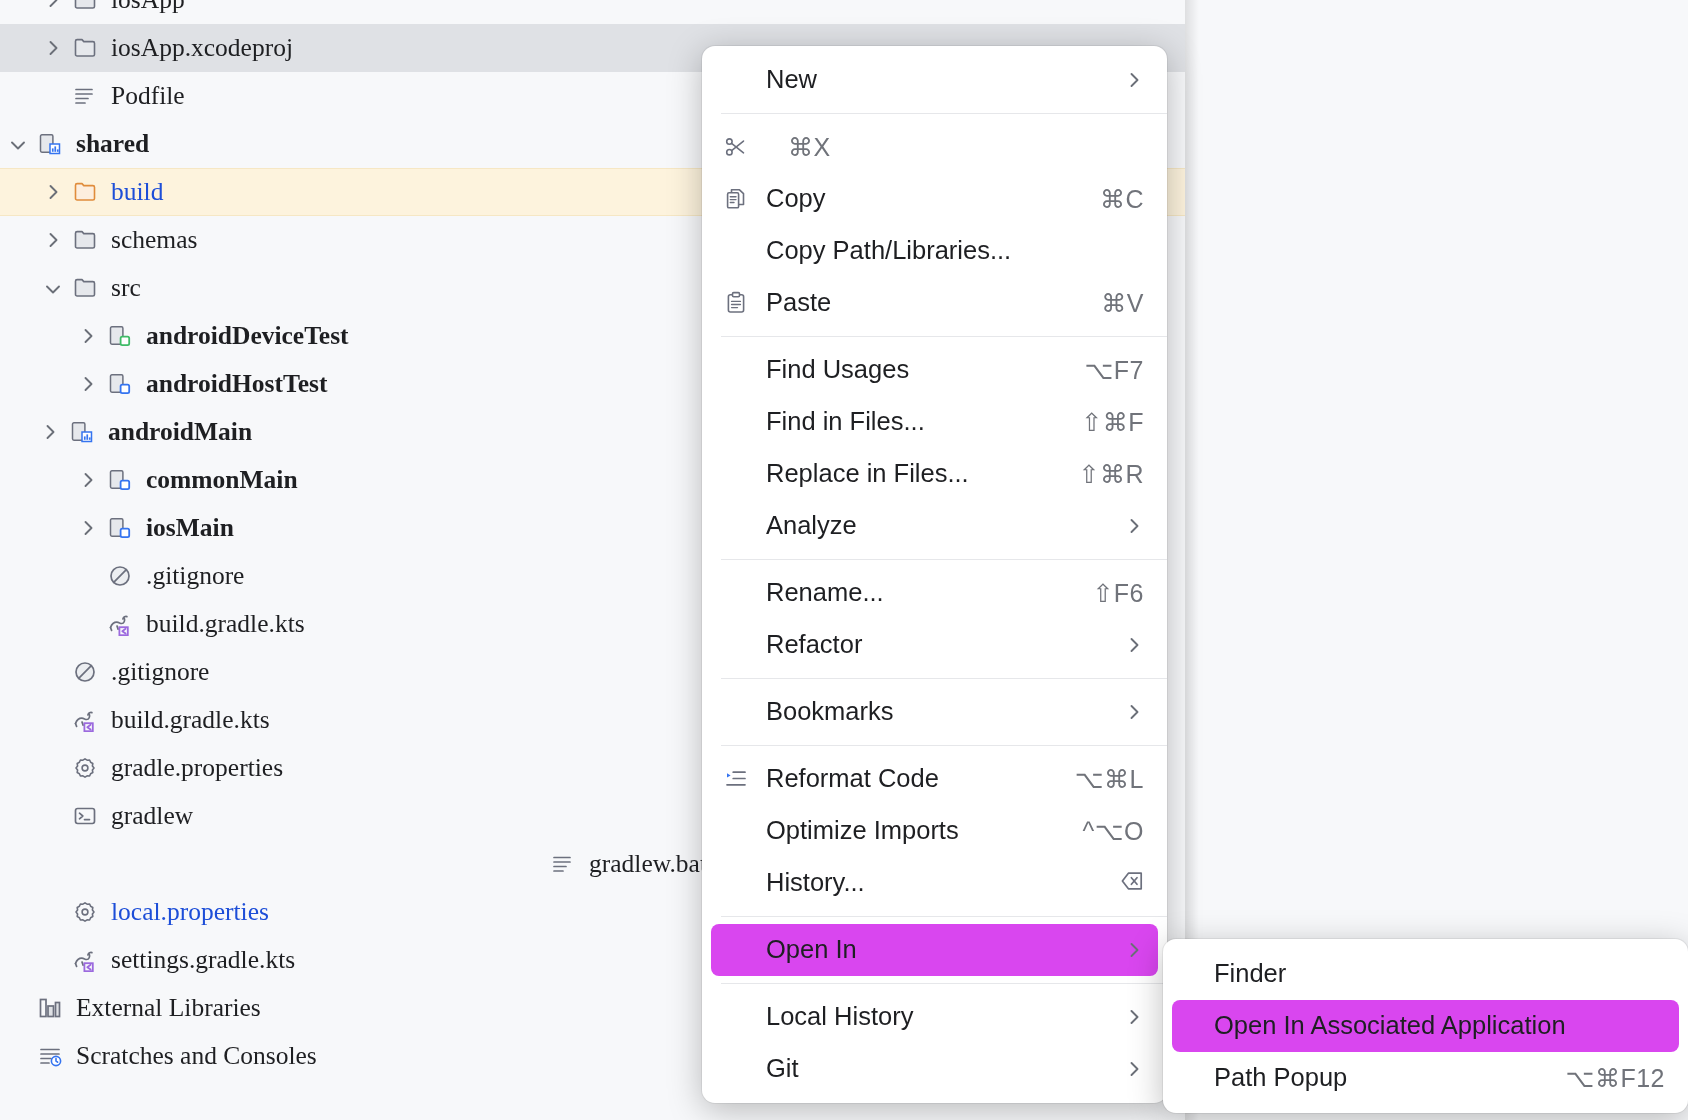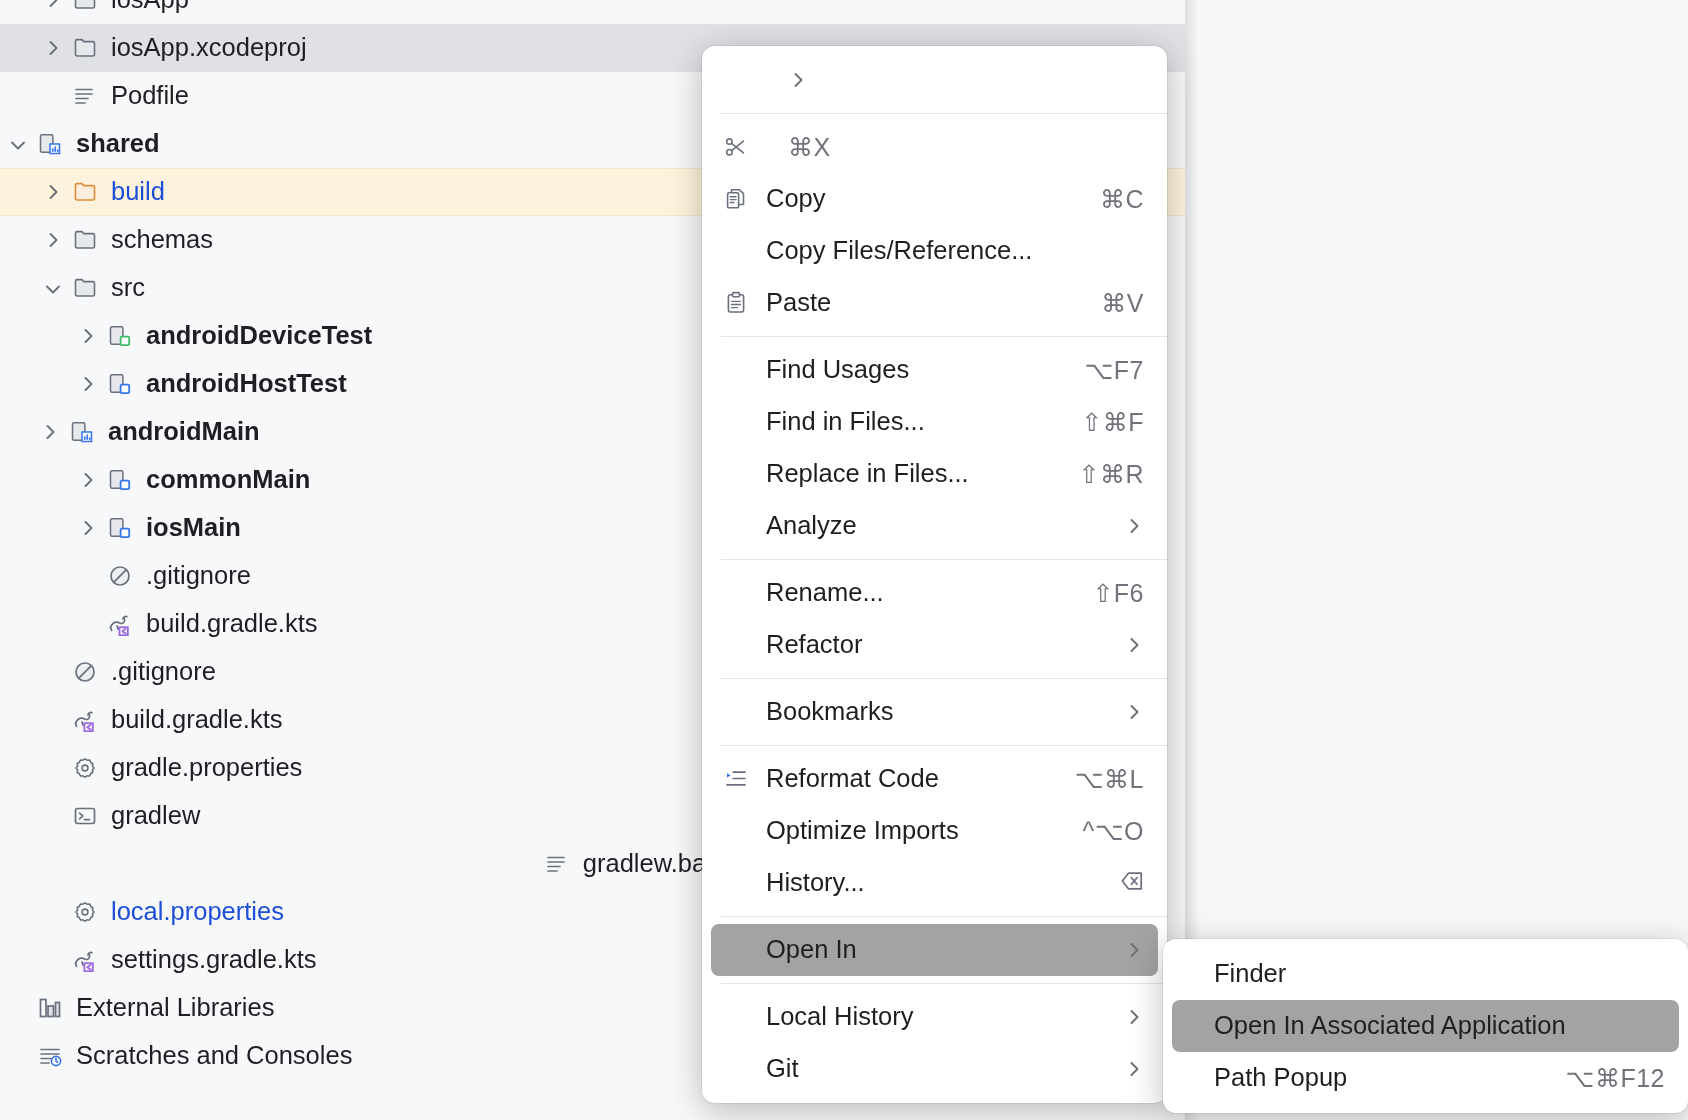--- a/index.html
+++ b/index.html
@@ -58,21 +58,21 @@
   .ticon {
     width: 34px;
     min-width: 34px;
     height: 34px;
     display: inline-flex;
     align-items: center;
     justify-content: center;
     margin-right: 9px;
   }
   .ticon svg { display: block; }
-  .tlabel { line-height: 1; }
+  .tlabel { line-height: 1; font-family: Liberation Serif, serif; }
   .tlabel.bold { font-weight: bold; }
   .tlabel.orange { color: #1d4ed8; }
 
   
   .editor-area {
     position: absolute;
     left: 1185px; top: 0;
     width: 503px; height: 1120px;
     background: #f7f8fa;
   }
@@ -101,21 +101,21 @@
   .menu-item {
     position: relative;
     display: flex;
     align-items: center;
     height: 52px;
     margin: 0 9px;
     padding: 0 14px 0 8px;
     border-radius: 8px;
     white-space: nowrap;
   }
-  .menu-item.highlight { background: #a3a3a3; }
+  .menu-item.highlight { background: #d946ef; }
   .mi-icon {
     width: 34px;
     min-width: 34px;
     height: 30px;
     display: inline-flex;
     align-items: center;
     justify-content: center;
     margin-right: 13px;
   }
   .mi-icon svg { display: block; }
@@ -461,20 +461,21 @@
         </span>
         <span class="tlabel">Scratches and Consoles</span>
       </div>
     </div>
 
   <div class="panel-edge"></div>
 
   <div class="context-menu" id="context-menu">
       <div class="menu-item">
         <span class="mi-icon"></span>
+        <span class="mi-label">New</span>
         <span class="mi-arrow">
           <svg width="20" height="20" viewBox="0 0 20 20" fill="none" xmlns="http://www.w3.org/2000/svg">
             <path d="M7.5 4L13.5 10L7.5 16" stroke="#6b6f78" stroke-width="1.9" stroke-linecap="round" stroke-linejoin="round"></path>
           </svg>
         </span>
       </div>
       <div class="menu-sep"></div>
       <div class="menu-item">
         <span class="mi-icon">
           <svg width="24" height="24" viewBox="0 0 24 24" fill="none" xmlns="http://www.w3.org/2000/svg">
@@ -494,21 +495,21 @@
             <path d="M6.3 9.7H12" stroke="#6c707e" stroke-width="1.4" stroke-linecap="round"></path>
             <path d="M6.3 12.6H12" stroke="#6c707e" stroke-width="1.4" stroke-linecap="round"></path>
             <path d="M6.3 15.5H10" stroke="#6c707e" stroke-width="1.4" stroke-linecap="round"></path>
           </svg>
         </span>
         <span class="mi-label">Copy</span>
         <span class="mi-shortcut">⌘C</span>
       </div>
       <div class="menu-item">
         <span class="mi-icon"></span>
-        <span class="mi-label">Copy Files/Reference...</span>
+        <span class="mi-label">Copy Path/Libraries...</span>
       </div>
       <div class="menu-item">
         <span class="mi-icon">
           <svg width="24" height="24" viewBox="0 0 24 24" fill="none" xmlns="http://www.w3.org/2000/svg">
             <rect x="4.4" y="3.8" width="15.2" height="17.2" rx="2" fill="#ffffff" stroke="#6c707e" stroke-width="1.6"></rect>
             <rect x="8.5" y="1.6" width="7" height="4.2" rx="1.2" fill="#ffffff" stroke="#6c707e" stroke-width="1.6"></rect>
             <path d="M7.6 10.4H16.4" stroke="#6c707e" stroke-width="1.4" stroke-linecap="round"></path>
             <path d="M7.6 13.5H16.4" stroke="#6c707e" stroke-width="1.4" stroke-linecap="round"></path>
             <path d="M7.6 16.6H13.5" stroke="#6c707e" stroke-width="1.4" stroke-linecap="round"></path>
           </svg>

